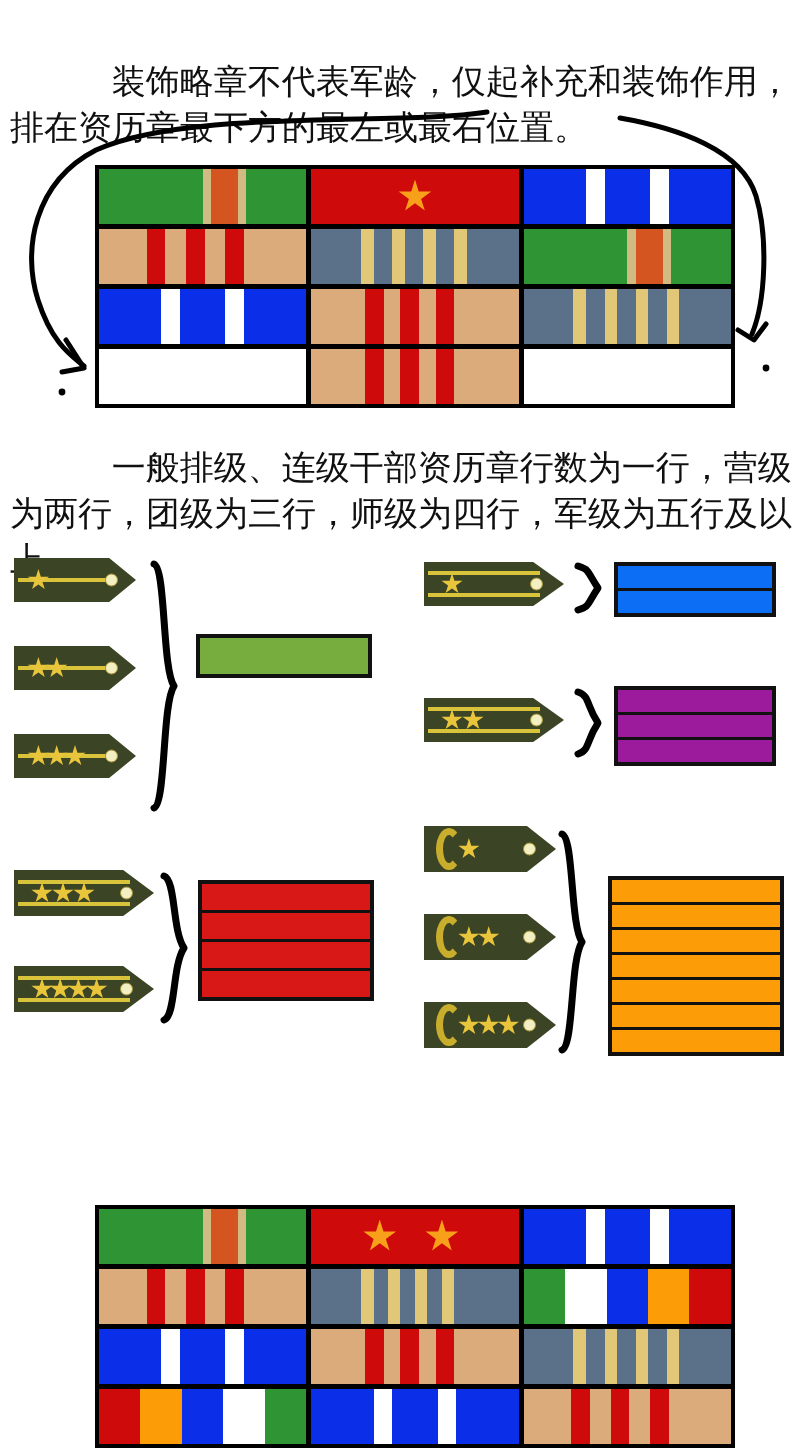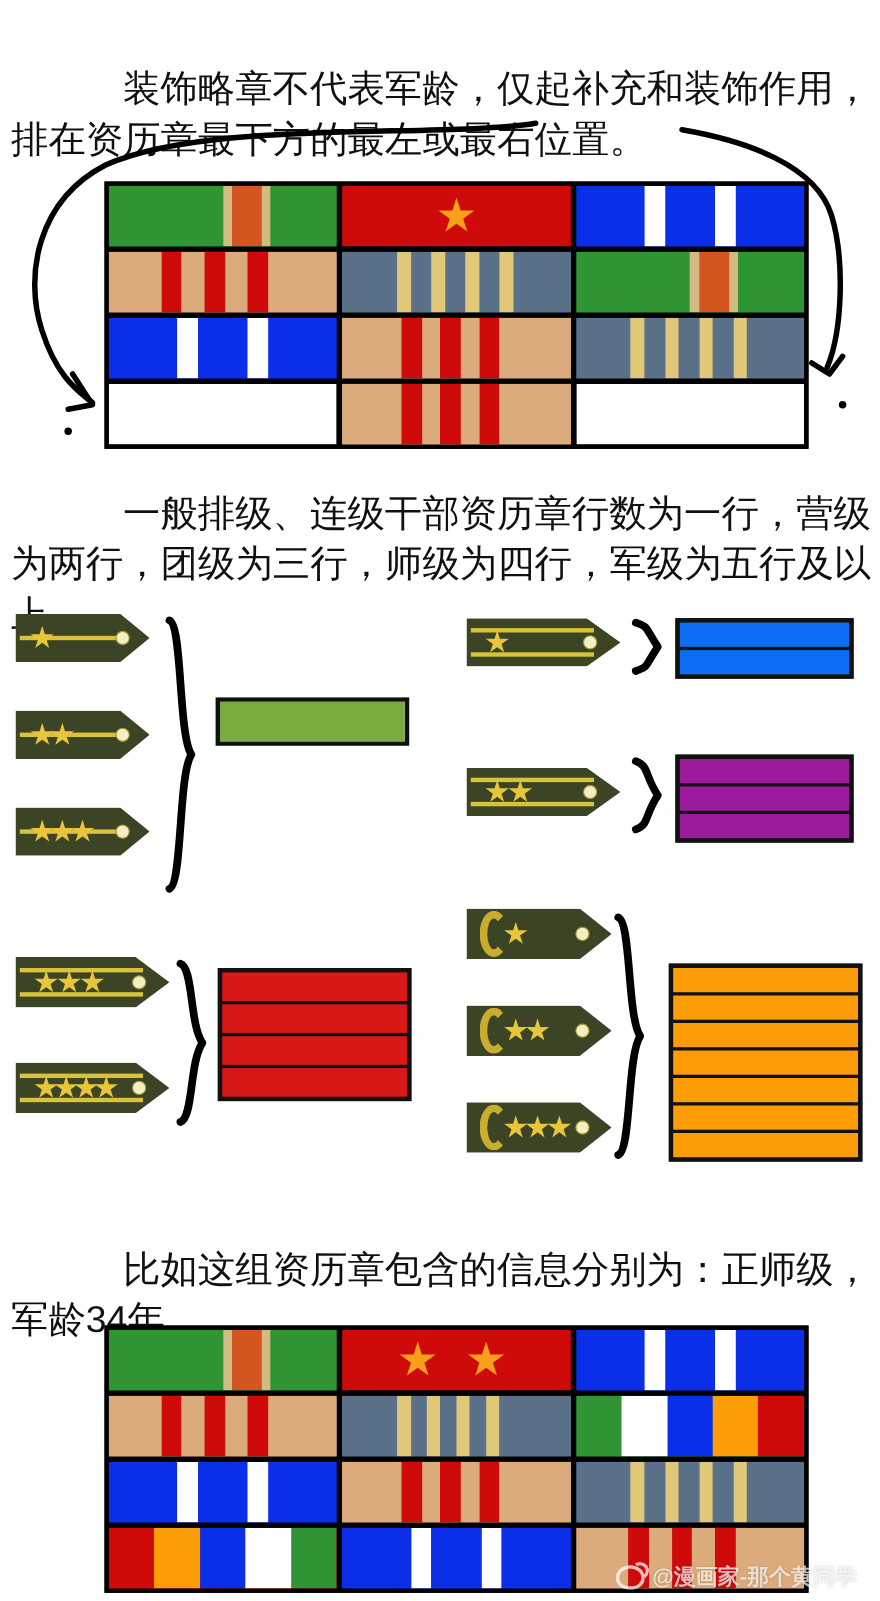--- a/index.html
+++ b/index.html
@@ -366,23 +366,20 @@
         <div class="rrow" style="background: rgb(252, 156, 6); height: 22px;"></div>
         <div class="rrow" style="background: rgb(252, 156, 6); height: 22px;"></div>
         <div class="rrow" style="background: rgb(252, 156, 6); height: 22px;"></div>
         <div class="rrow" style="background: rgb(252, 156, 6); height: 22px;"></div>
         <div class="rrow" style="background: rgb(252, 156, 6); height: 22px;"></div>
         <div class="rrow" style="background: rgb(252, 156, 6); height: 22px;"></div>
         <div class="rrow" style="background: rgb(252, 156, 6); height: 22px;"></div>
       </div>
     </div>
 
-  <div class="para" style="left:10px;top:1085px;width:784px;">
-    <span class="ind"></span><span>比如这组资历章包含的信息分别为：正师级，军龄34年。</span>
-  </div>
 
   <div class="grid" id="bottom-grid" style="left:95px;top:1205px;width:640px;">
       <div class="cell" style="background: rgb(47, 148, 52);">
         <div class="seg" style="width: 50%; background: rgb(47, 148, 52);"></div>
         <div class="seg" style="width: 4%; background: rgb(210, 187, 130);"></div>
         <div class="seg" style="width: 13%; background: rgb(212, 85, 31);"></div>
         <div class="seg" style="width: 4%; background: rgb(210, 187, 130);"></div>
         <div class="seg" style="width: 29%; background: rgb(47, 148, 52);"></div>
       </div>
       <div class="cell" style="background: rgb(207, 10, 10);">
@@ -469,18 +466,14 @@
         <div class="seg" style="width: 23%; background: rgb(220, 171, 124);"></div>
         <div class="seg" style="width: 9%; background: rgb(207, 10, 10);"></div>
         <div class="seg" style="width: 10%; background: rgb(220, 171, 124);"></div>
         <div class="seg" style="width: 9%; background: rgb(207, 10, 10);"></div>
         <div class="seg" style="width: 10%; background: rgb(220, 171, 124);"></div>
         <div class="seg" style="width: 9%; background: rgb(207, 10, 10);"></div>
         <div class="seg" style="width: 30%; background: rgb(220, 171, 124);"></div>
       </div>
     </div>
 
-  <div class="watermark" style="left:560px;top:1420px;">
-    <span class="wm-logo"></span>
-    <span>@漫画家-那个黄同学</span>
-  </div>
 
 </div>
 
 </body></html>

